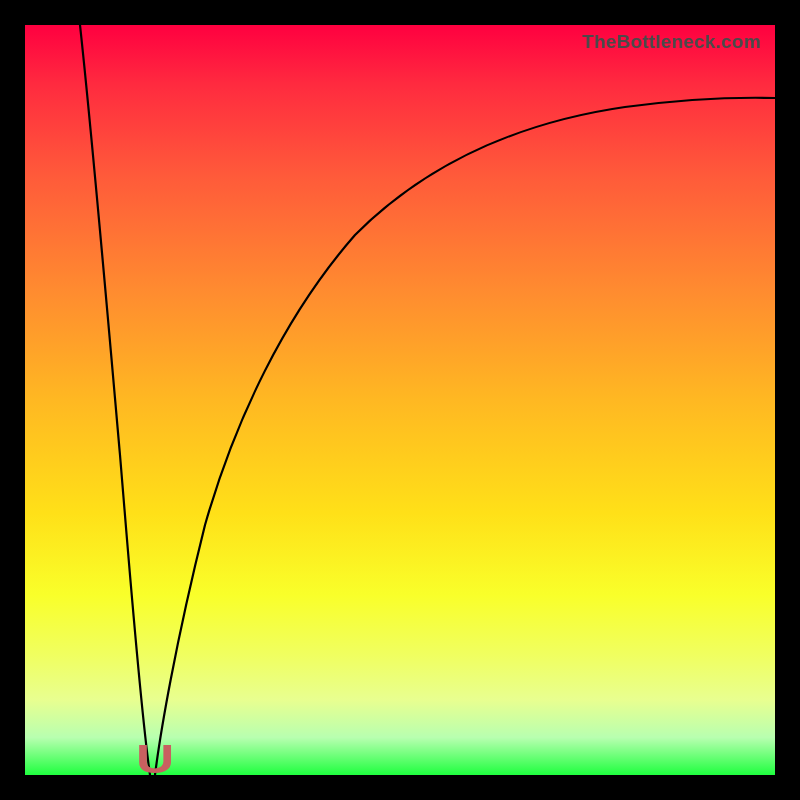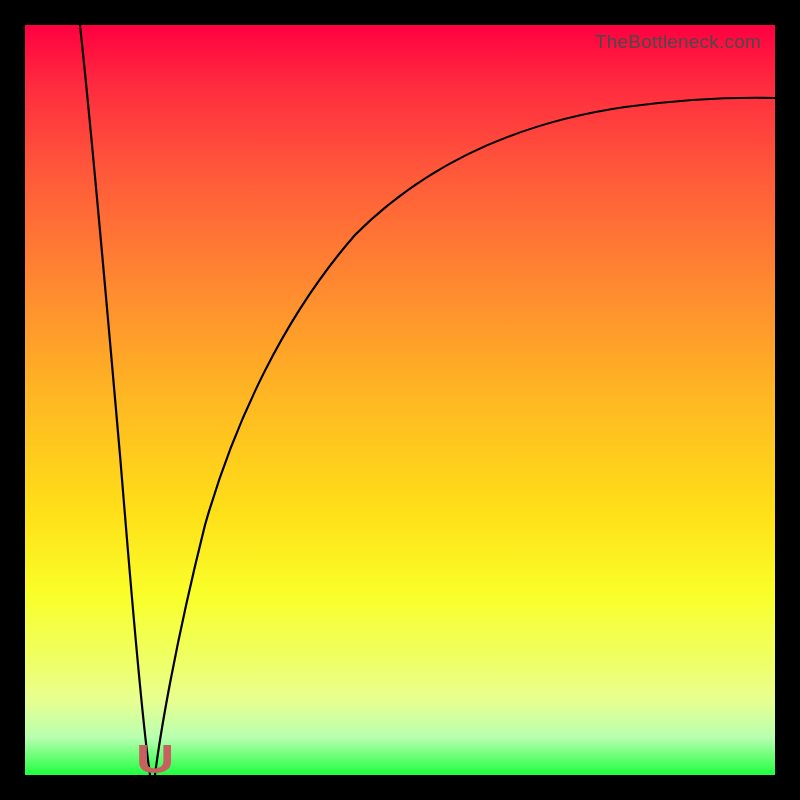--- a/index.html
+++ b/index.html
@@ -29,21 +29,21 @@
       #b8ffb0 95%,
       #1fff3f 100%
     );
   }
   .watermark {
     position: absolute;
     top: 6px;
     right: 14px;
     color: #4a4a4a;
     font-size: 19px;
-    font-weight: 400;
+    font-weight: 700;
     letter-spacing: 0.2px;
   }
   svg.curve {
     position: absolute;
     left: 0; top: 0;
     width: 750px; height: 750px;
   }
   .curve path {
     fill: none;
     stroke: #000;

